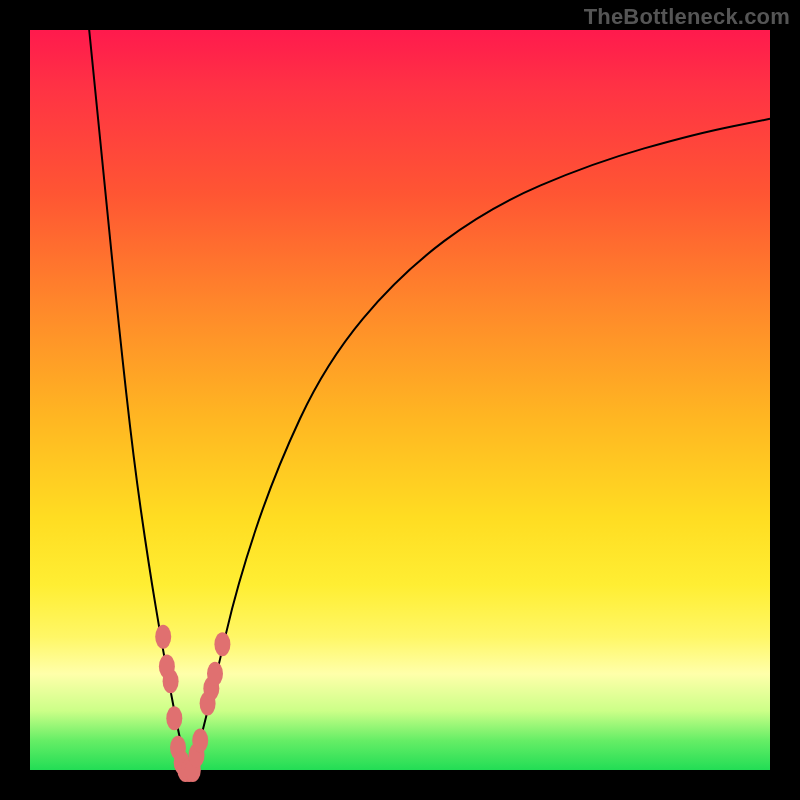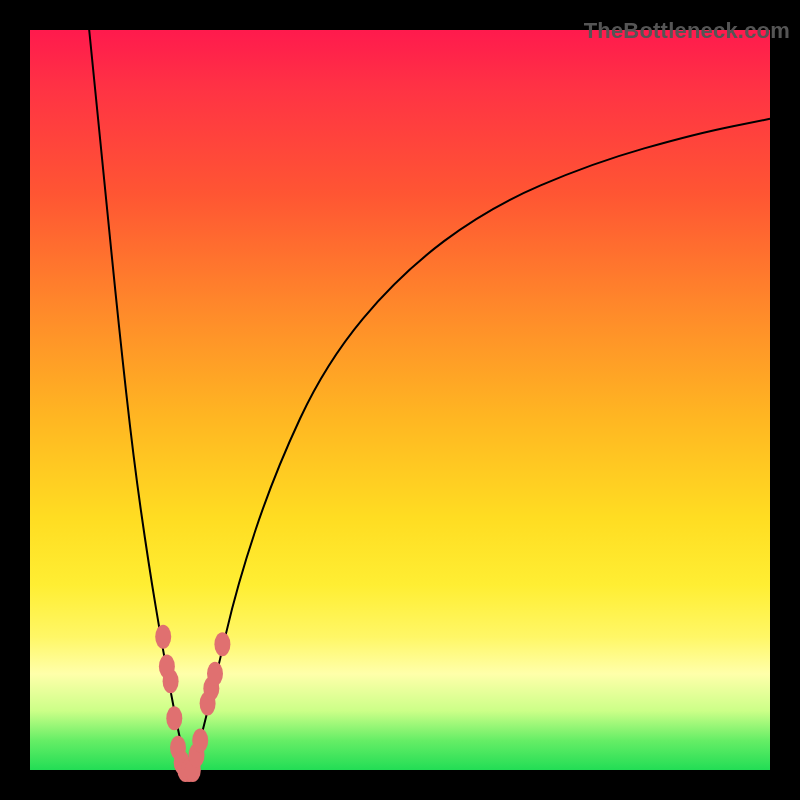--- a/index.html
+++ b/index.html
@@ -43,21 +43,20 @@
   }
   .watermark {
     position: absolute;
     top: 4px;
     right: 10px;
     color: #555;
     font-size: 22px;
     font-weight: 600;
     letter-spacing: 0.2px;
     user-select: none;
-    margin-top: 14px;
   }
   svg.curves {
     position: absolute;
     top: 30px;
     left: 30px;
     width: 740px;
     height: 740px;
     overflow: visible;
   }
   .curve {

